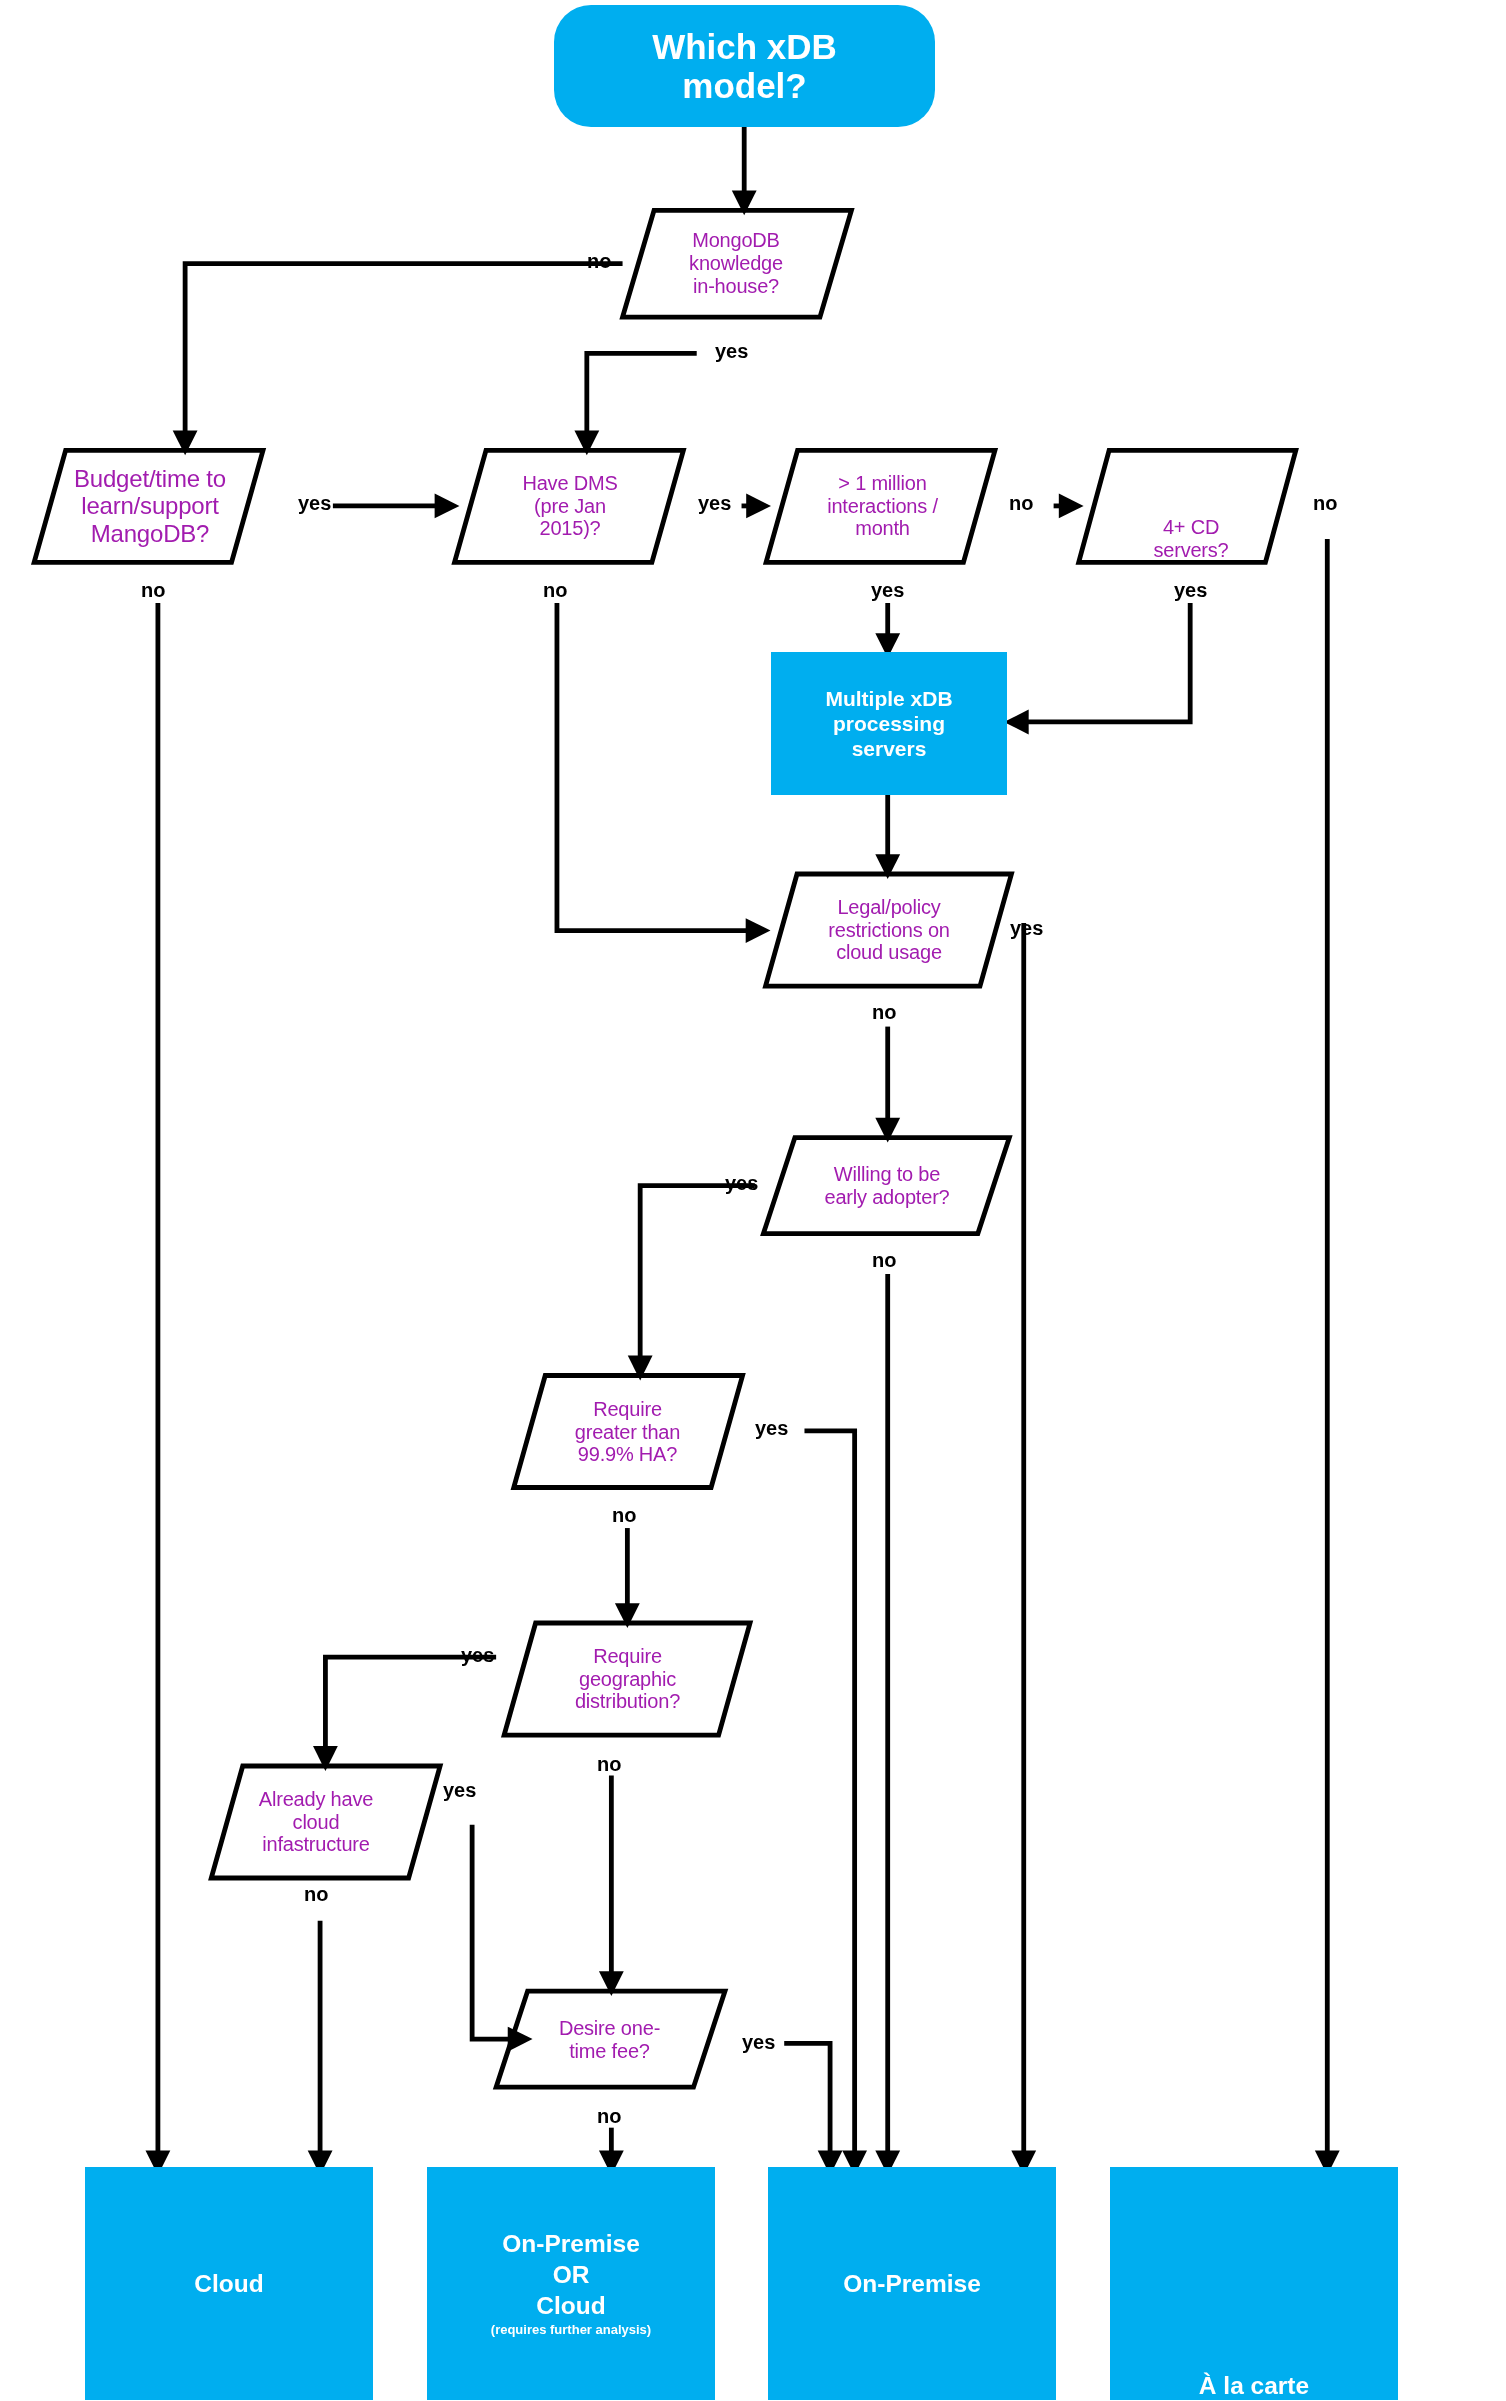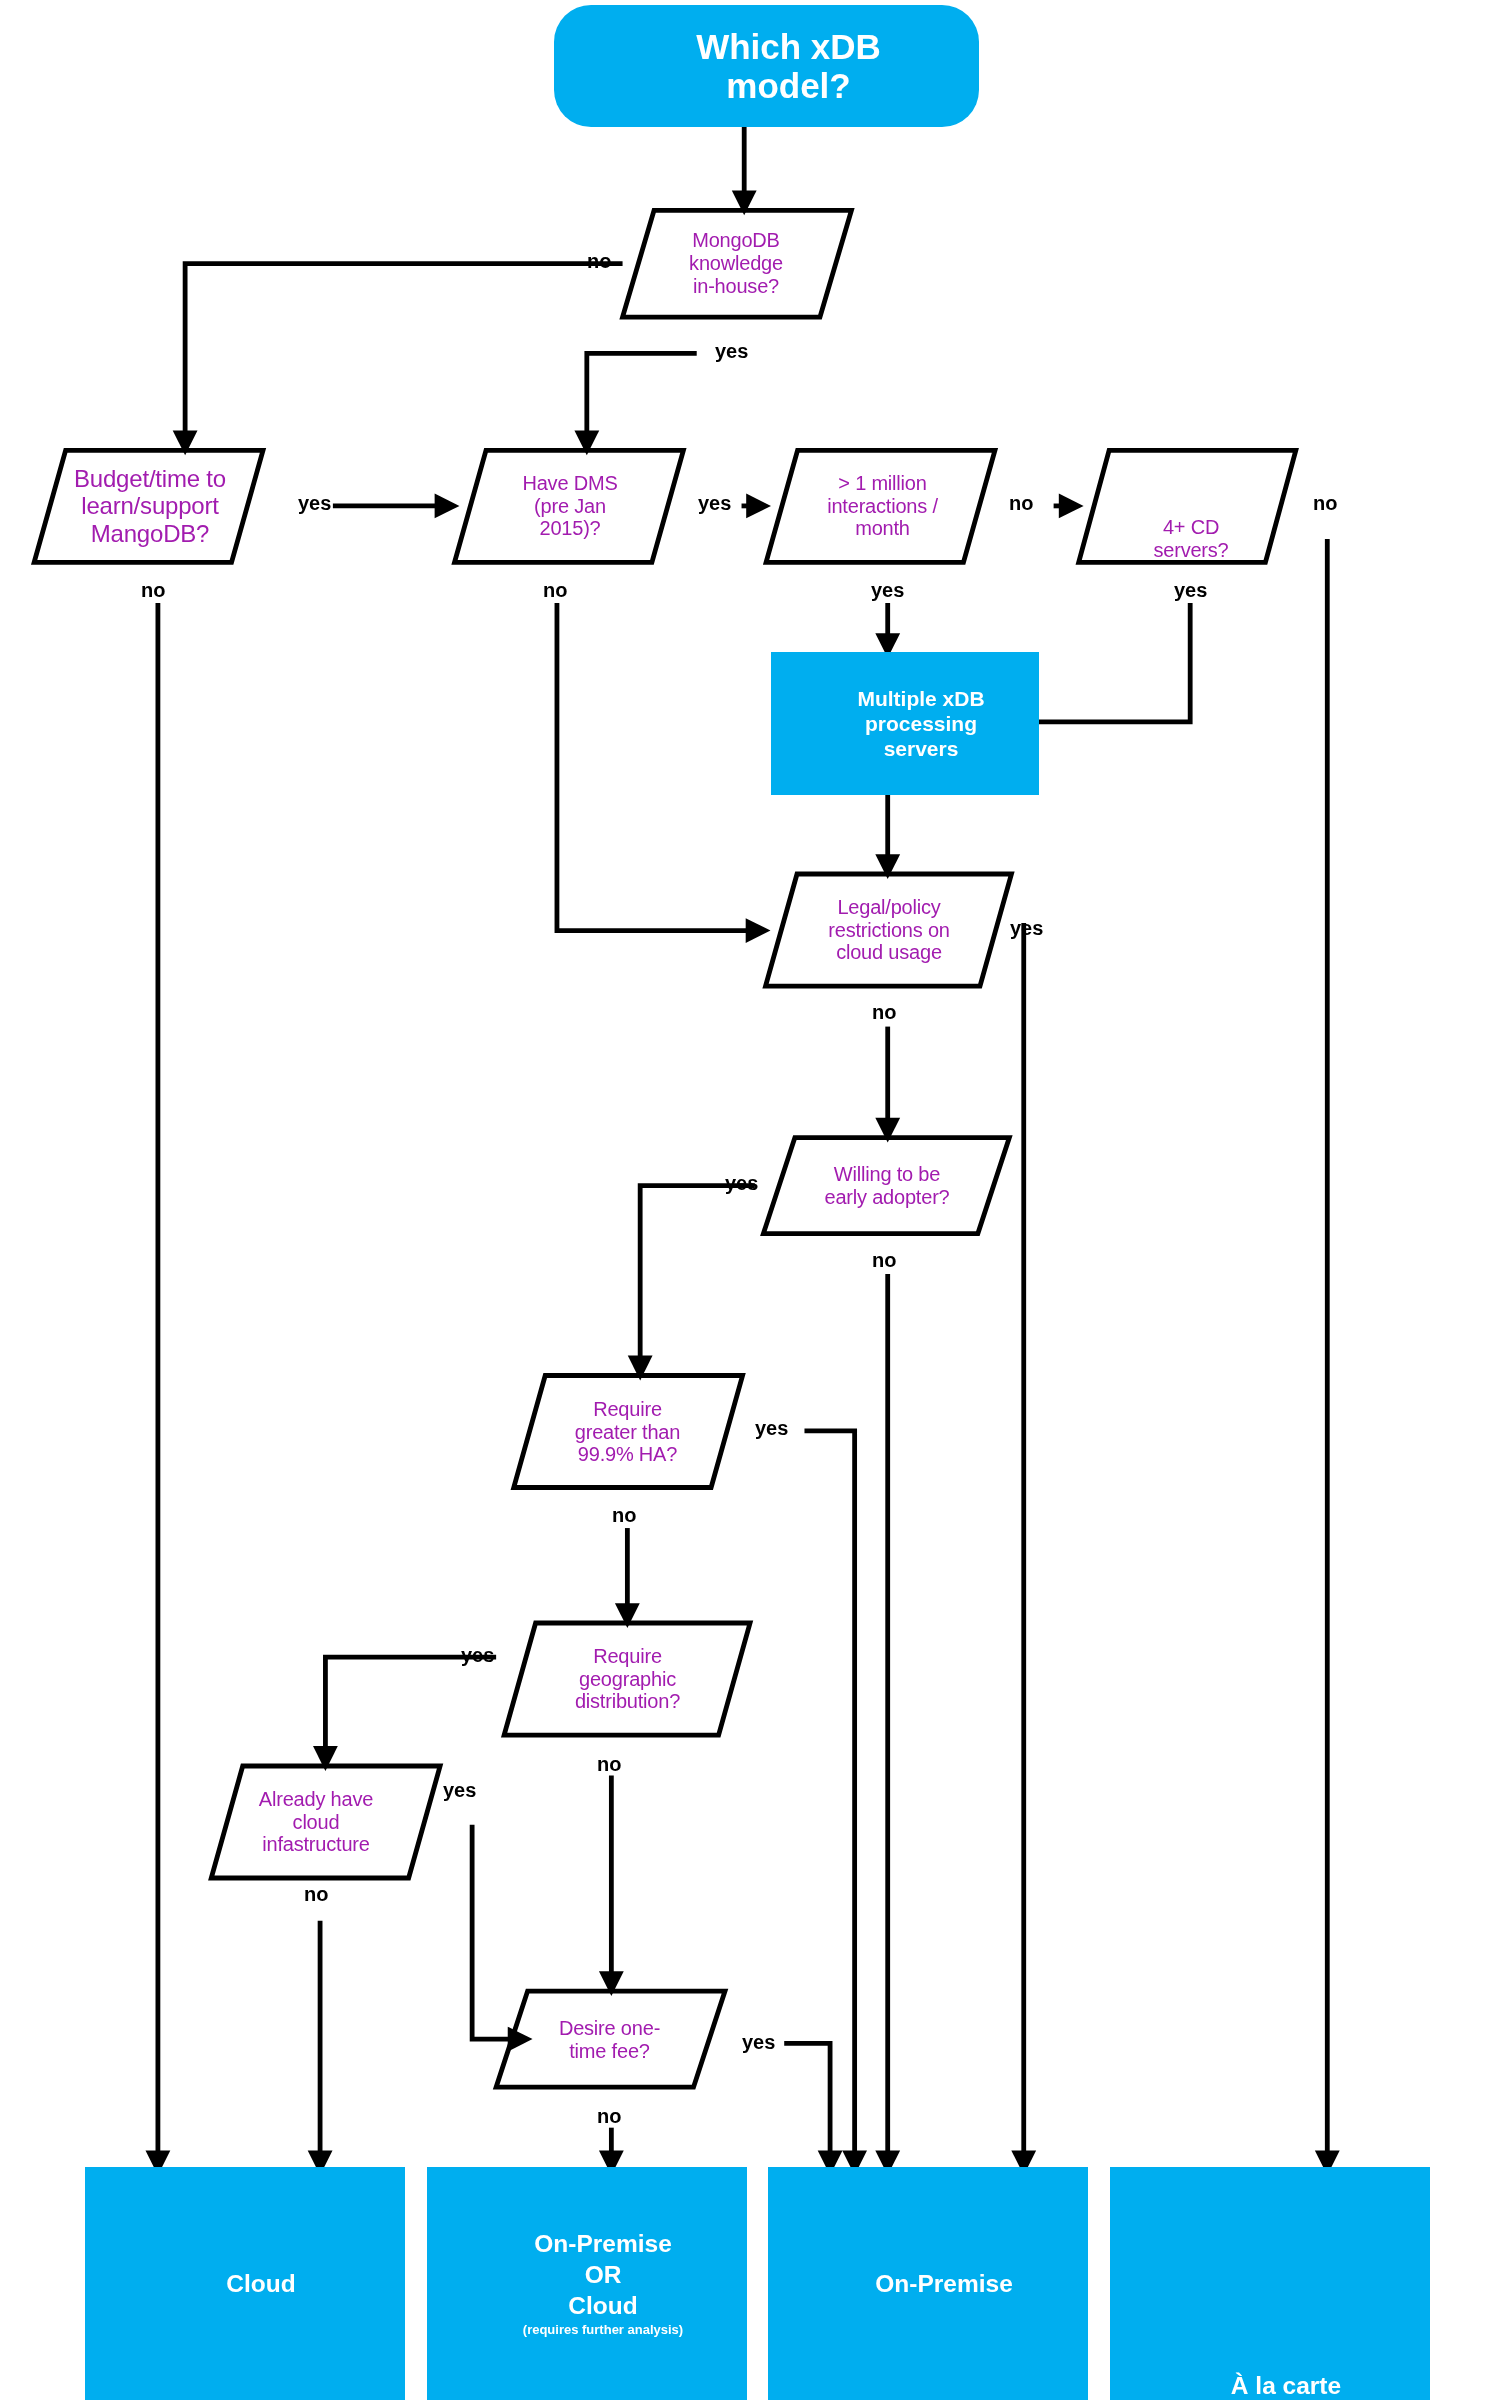--- a/index.html
+++ b/index.html
@@ -3,23 +3,23 @@
 <meta charset="utf-8">
 <style>
   html,body{margin:0;padding:0;background:#ffffff;}
   body{font-family:"Liberation Sans",sans-serif;}
   #stage{position:relative;width:1506px;height:2401px;background:#fff;overflow:hidden;}
   svg#wires{position:absolute;left:0;top:0;width:1506px;height:2401px;}
   
   .dec-text{position:absolute;display:flex;align-items:center;justify-content:center;text-align:center;
             font-weight:normal;color:#a21caf;line-height:1.14;letter-spacing:-0.2px;}
   .term{position:absolute;background:#00AEEF;display:flex;flex-direction:column;align-items:center;
-        justify-content:center;text-align:center;color:#fff;font-weight:bold;padding-left:32px;}
+        justify-content:center;text-align:center;color:#fff;font-weight:bold;}
   .start{position:absolute;background:#00AEEF;border-radius:37px;display:flex;align-items:center;
-          justify-content:center;text-align:center;color:#fff;font-weight:bold;line-height:1.12;padding-left:44px;}
+          justify-content:center;text-align:center;color:#fff;font-weight:bold;line-height:1.12;}
   .edge-label{position:absolute;font-weight:bold;color:#000;white-space:nowrap;}
   .sub{font-weight:bold;line-height:1.1;}
 </style>
 </head>
 <body>
 
 <div id="stage">
 
   <svg id="wires" viewBox="0 0 2823 4500">
     <defs>

